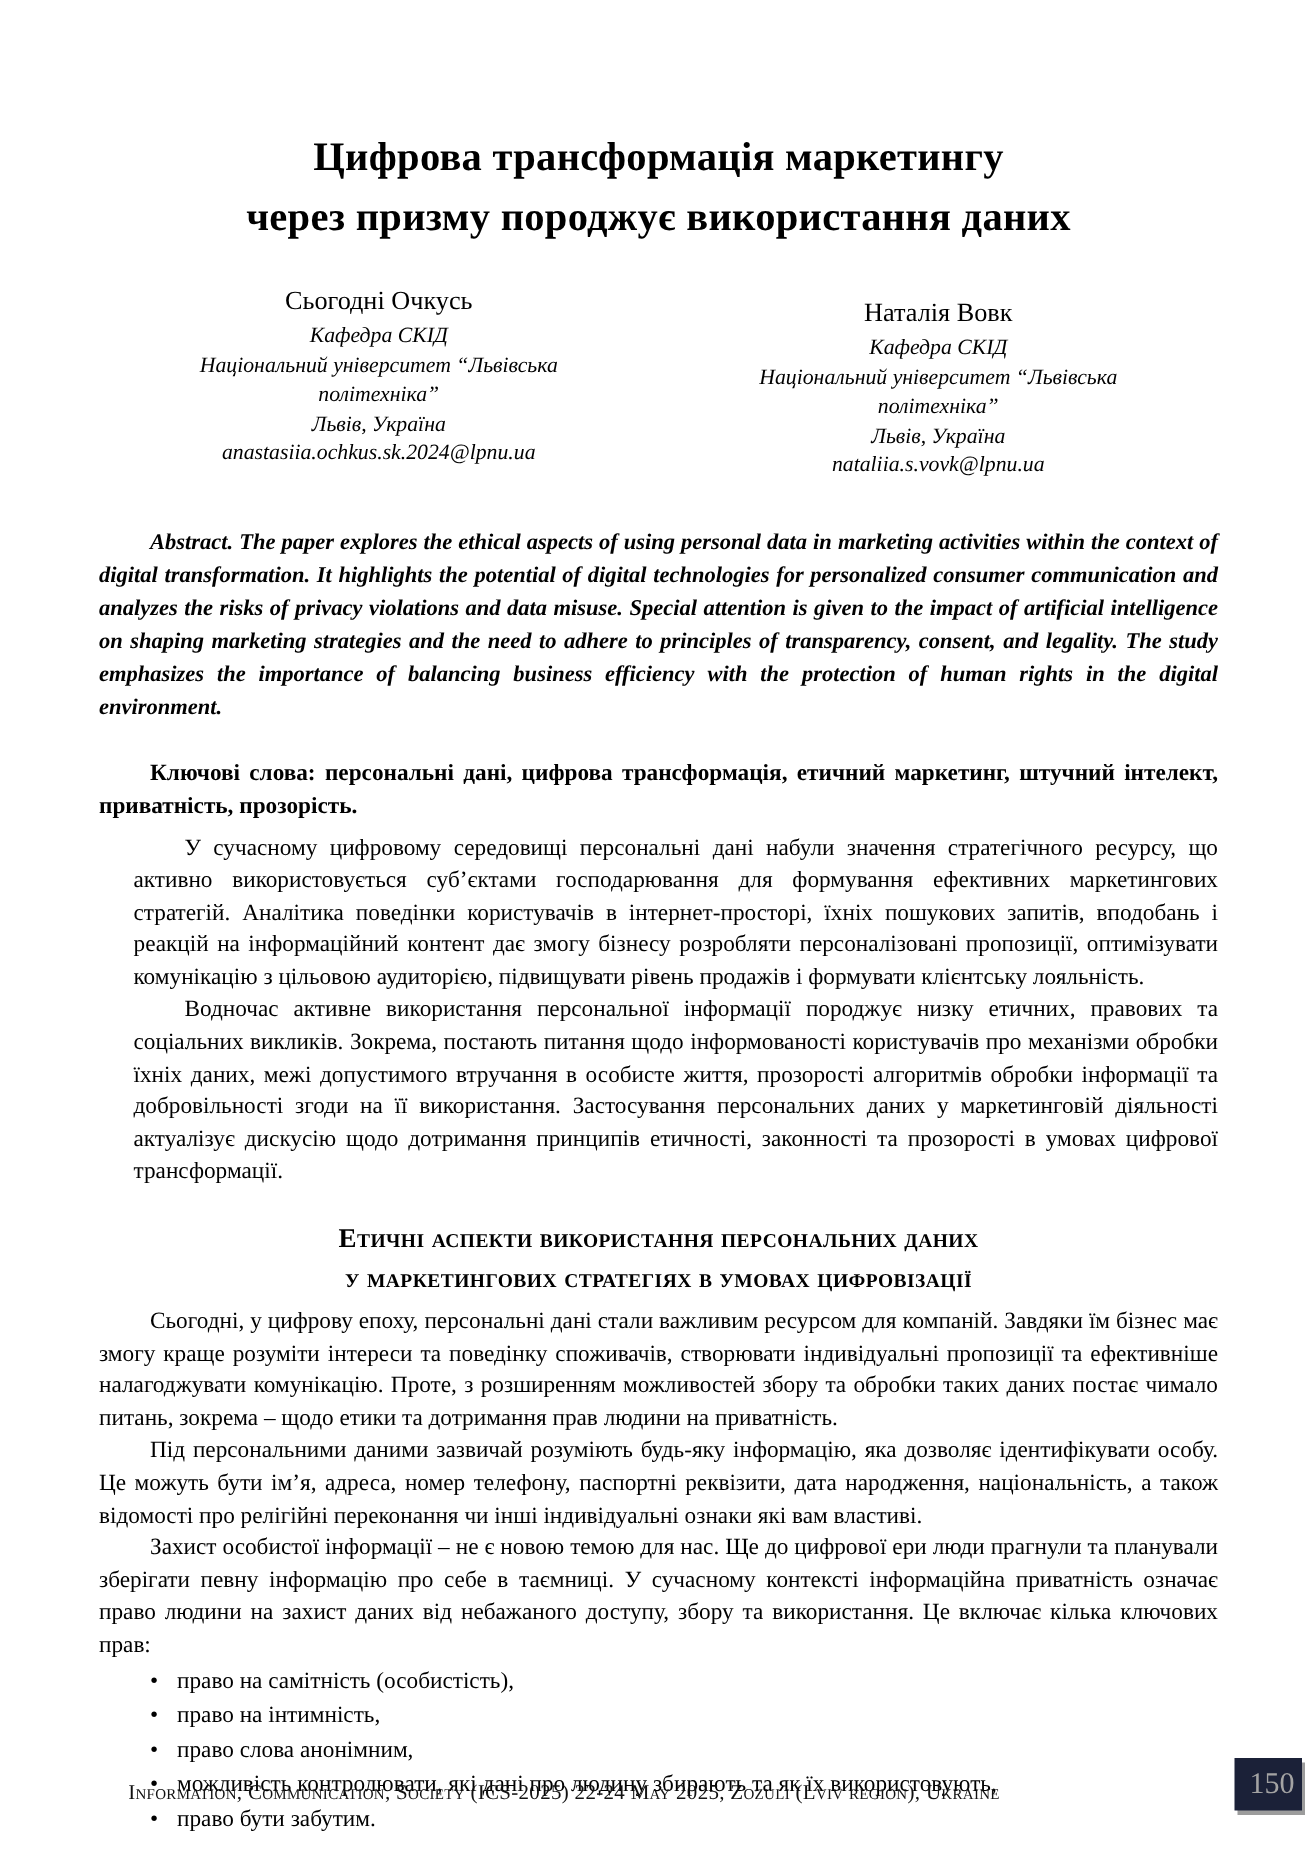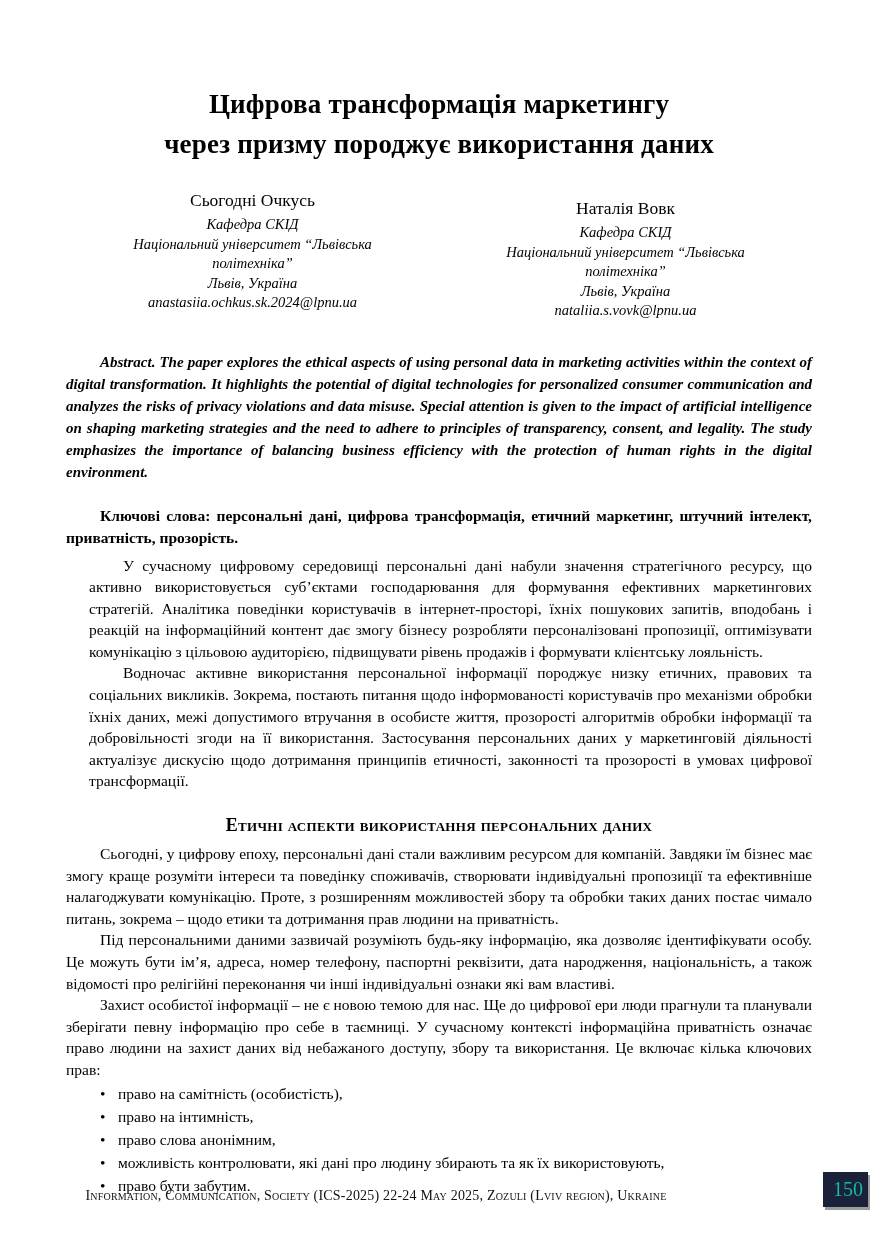--- a/index.html
+++ b/index.html
@@ -106,21 +106,21 @@
     letter-spacing: 0.2px;
     color: #111111;
   }
   .page-number-badge {
     position: absolute;
     right: 8px;
     bottom: 33px;
     width: 45px;
     height: 35px;
     background: #1b2138;
-    color: #14b8a6;
+    color: #a3a3a3;
     font-size: 20px;
     line-height: 35px;
     text-align: right;
     padding-right: 5px;
     box-shadow: 2px 3px 0 0 #9c9c9c;
   }
 </style>
 </head>
 <body>
 
@@ -158,20 +158,21 @@
     <p class="keywords-para"><span>Ключові слова:</span><span> персональні дані, цифрова трансформація, етичний маркетинг, штучний інтелект, приватність, прозорість.</span></p>
 
 
     <div class="intro-block">
       <p class="body-para">У сучасному цифровому середовищі персональні дані набули значення стратегічного ресурсу, що активно використовується суб’єктами господарювання для формування ефективних маркетингових стратегій. Аналітика поведінки користувачів в інтернет-просторі, їхніх пошукових запитів, вподобань і реакцій на інформаційний контент дає змогу бізнесу розробляти персоналізовані пропозиції, оптимізувати комунікацію з цільовою аудиторією, підвищувати рівень продажів і формувати клієнтську лояльність.</p>
       <p class="body-para">Водночас активне використання персональної інформації породжує низку етичних, правових та соціальних викликів. Зокрема, постають питання щодо інформованості користувачів про механізми обробки їхніх даних, межі допустимого втручання в особисте життя, прозорості алгоритмів обробки інформації та добровільності згоди на її використання. Застосування персональних даних у маркетинговій діяльності актуалізує дискусію щодо дотримання принципів етичності, законності та прозорості в умовах цифрової трансформації.</p>
     </div>
 
     <h2 class="section-heading two-line">
       <span>Етичні аспекти використання персональних даних</span><br>
+      <span>у маркетингових стратегіях в умовах цифровізації</span>
     </h2>
 
     <div>
       <p class="body-para">Сьогодні, у цифрову епоху, персональні дані стали важливим ресурсом для компаній. Завдяки їм бізнес має змогу краще розуміти інтереси та поведінку споживачів, створювати індивідуальні пропозиції та ефективніше налагоджувати комунікацію. Проте, з розширенням можливостей збору та обробки таких даних постає чимало питань, зокрема – щодо етики та дотримання прав людини на приватність.</p>
       <p class="body-para">Під персональними даними зазвичай розуміють будь-яку інформацію, яка дозволяє ідентифікувати особу. Це можуть бути ім’я, адреса, номер телефону, паспортні реквізити, дата народження, національність, а також відомості про релігійні переконання чи інші індивідуальні ознаки які вам властиві.</p>
       <p class="body-para">Захист особистої інформації – не є новою темою для нас. Ще до цифрової ери люди прагнули та планували зберігати певну інформацію про себе в таємниці. У сучасному контексті інформаційна приватність означає право людини на захист даних від небажаного доступу, збору та використання. Це включає кілька ключових прав:</p>
       <ul class="bullet-list">
         <li>право на самітність (особистість),</li>
         <li>право на інтимність,</li>
         <li>право слова анонімним,</li>

